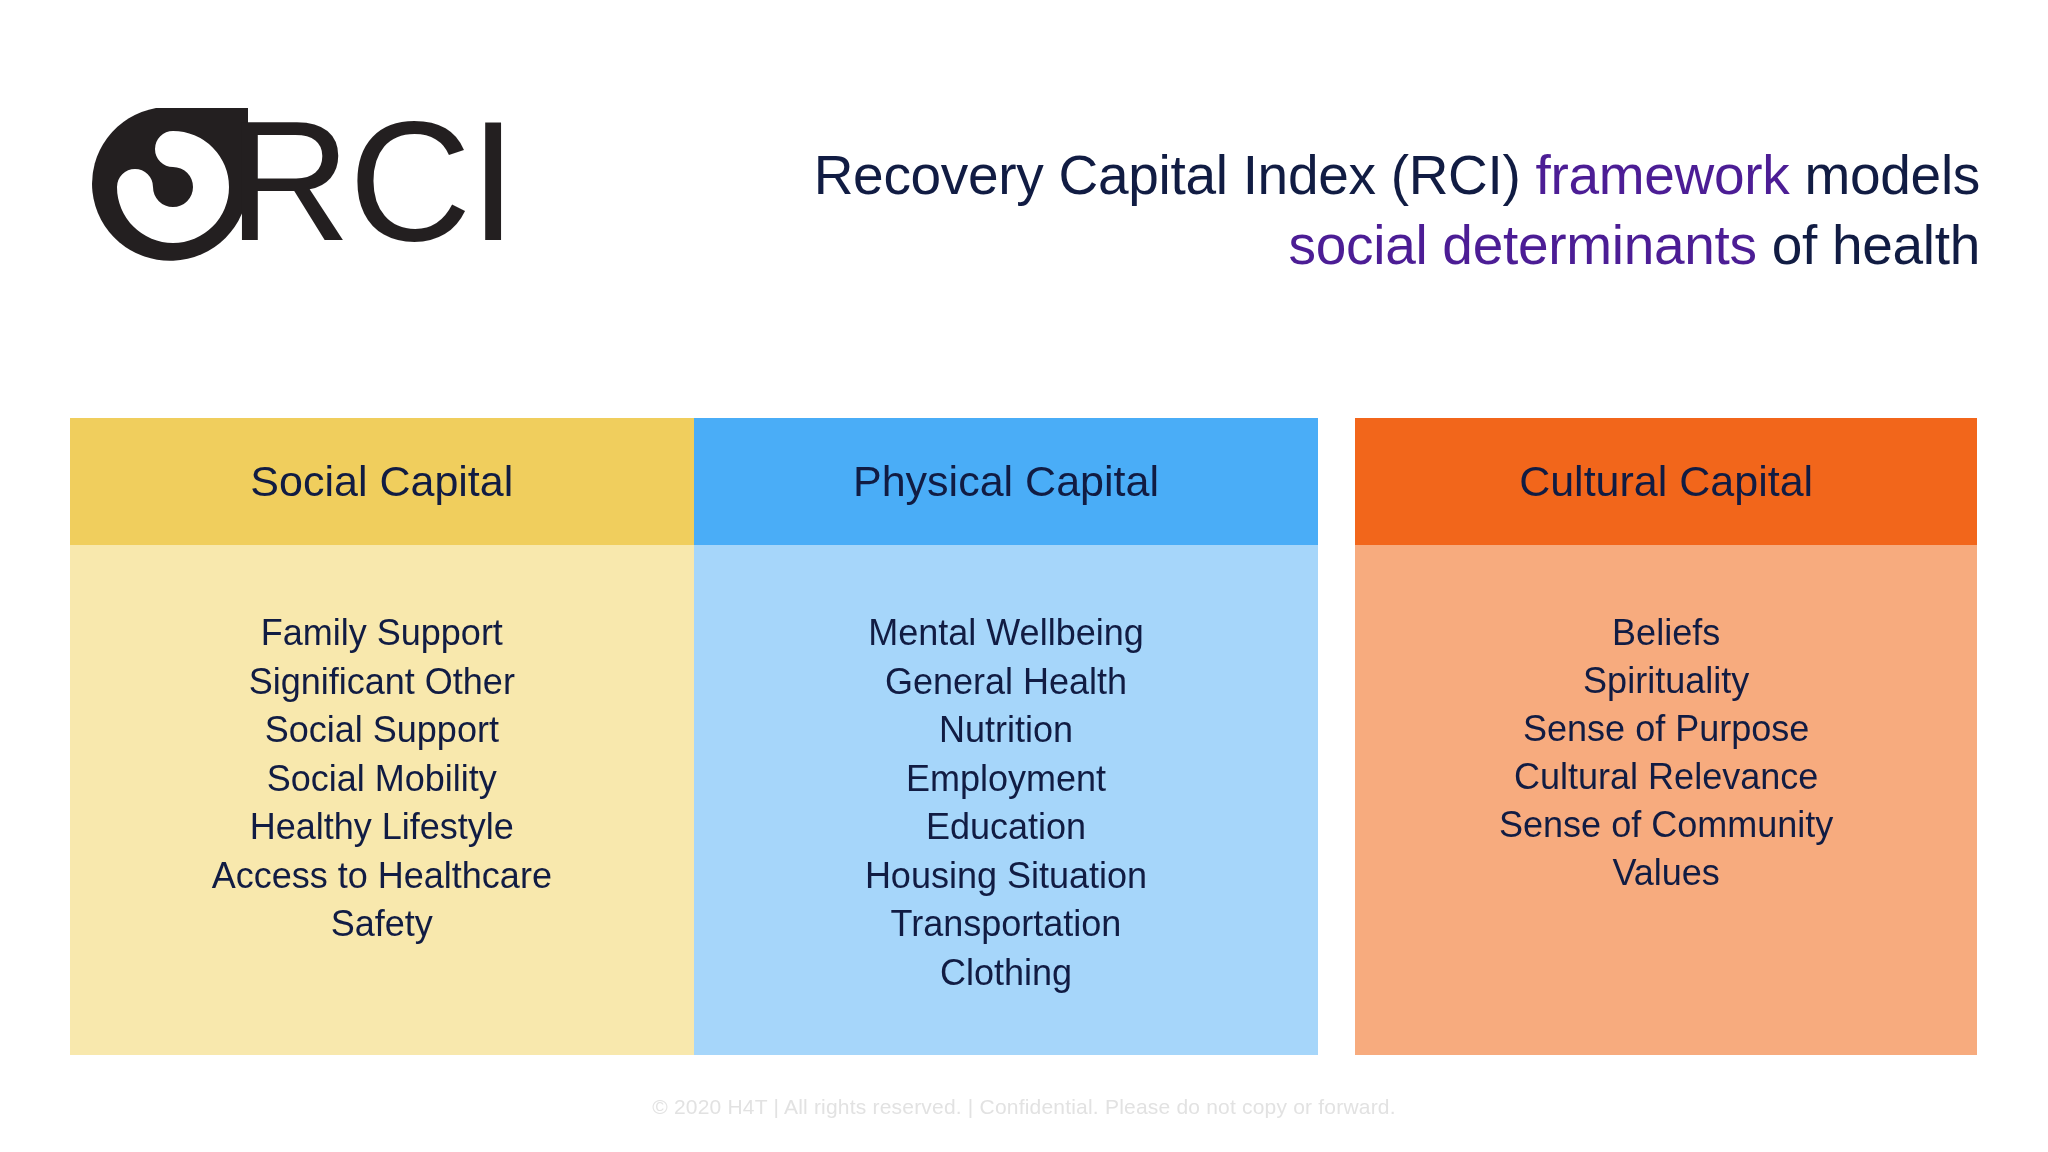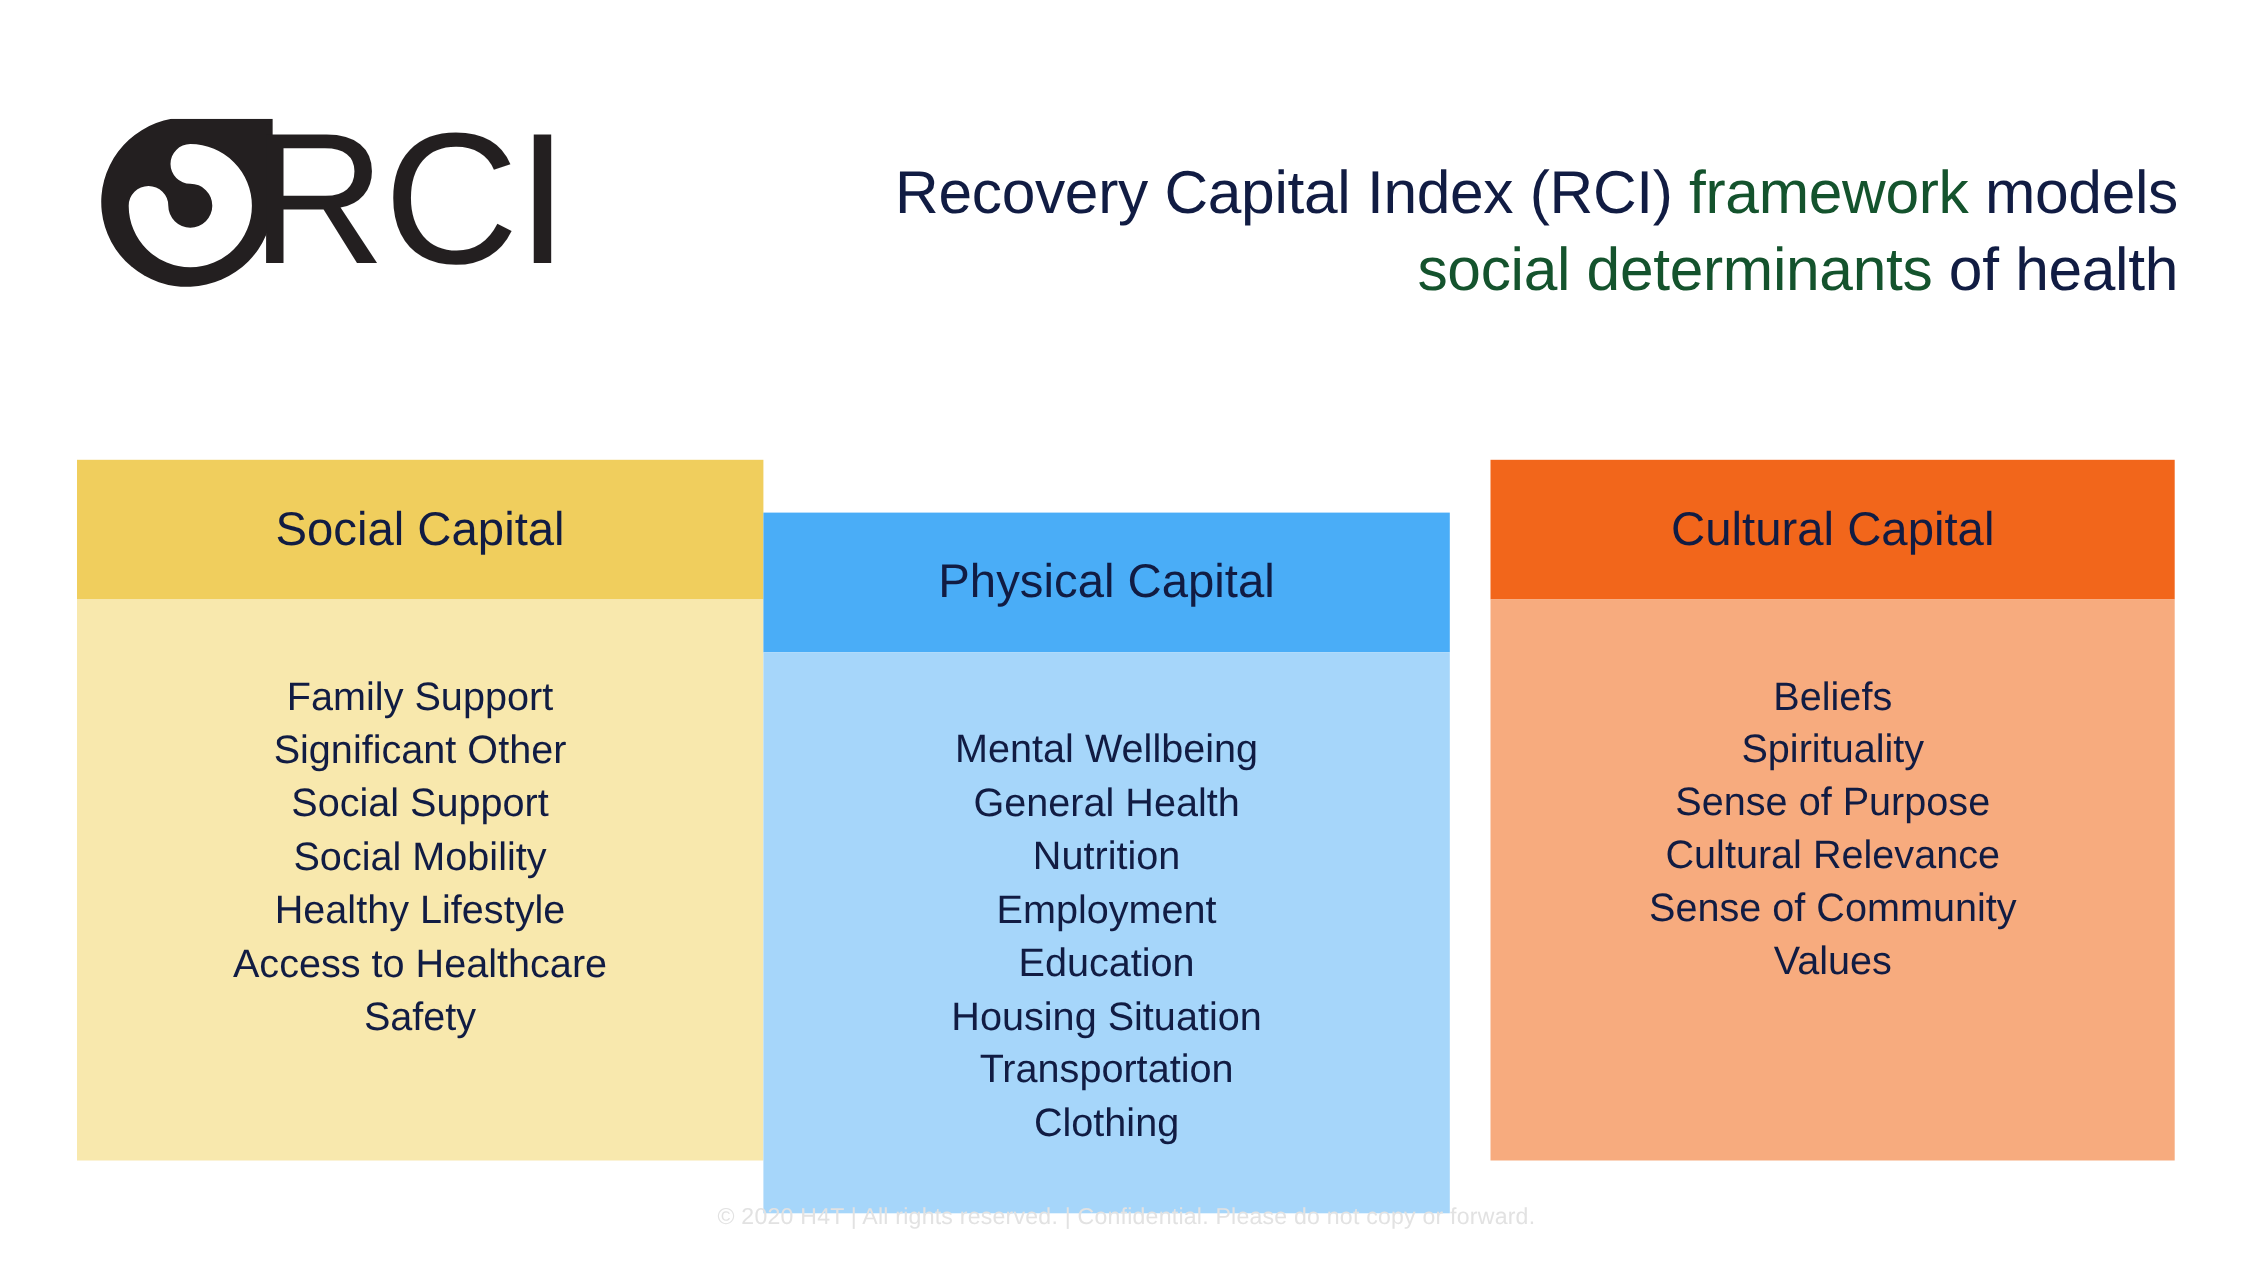--- a/index.html
+++ b/index.html
@@ -51,40 +51,40 @@
     right: 68px;
     top: 140px;
     width: 1300px;
     text-align: right;
     font-size: 55px;
     line-height: 70px;
     color: #111c43;
     font-weight: 400;
     letter-spacing: -0.3px;
   }
-  #headline .accent { color: #14532d; }
+  #headline .accent { color: #4c1d95; }
   #headline .hl-line { display: block; white-space: nowrap; }
 
   
   #capital-table {
     position: absolute;
     left: 70px;
     top: 418px;
     width: 1907px;
     height: 746px;
     display: flex;
     flex-direction: row;
   }
   .capital-column {
     display: flex;
     flex-direction: column;
     height: 637px;
   }
   .col-social   { width: 636px; }
-  .col-physical { width: 637px; margin-top: 48px; }
+  .col-physical { width: 637px; }
   .col-cultural { width: 634px; margin-left: 37px; }
 
   .column-header {
     height: 127px;
     display: flex;
     align-items: center;
     justify-content: center;
     font-size: 43px;
     color: #111c43;
     font-weight: 400;

